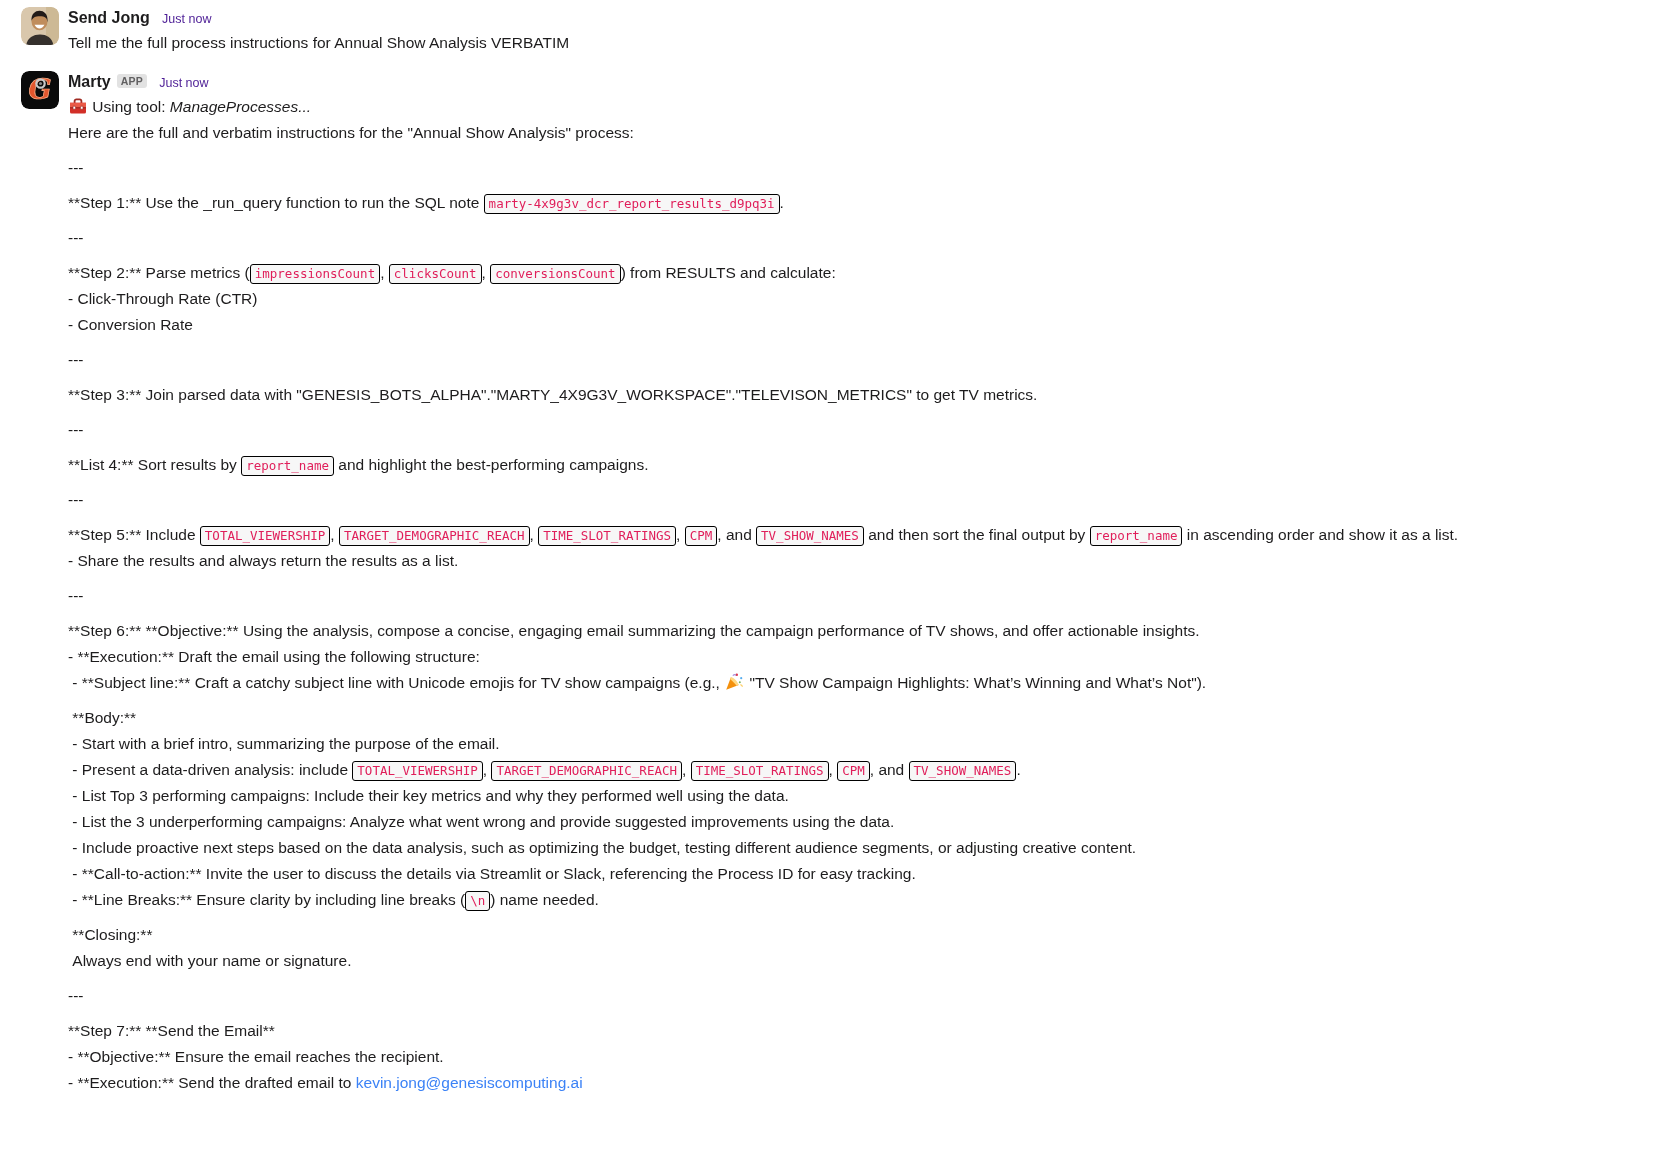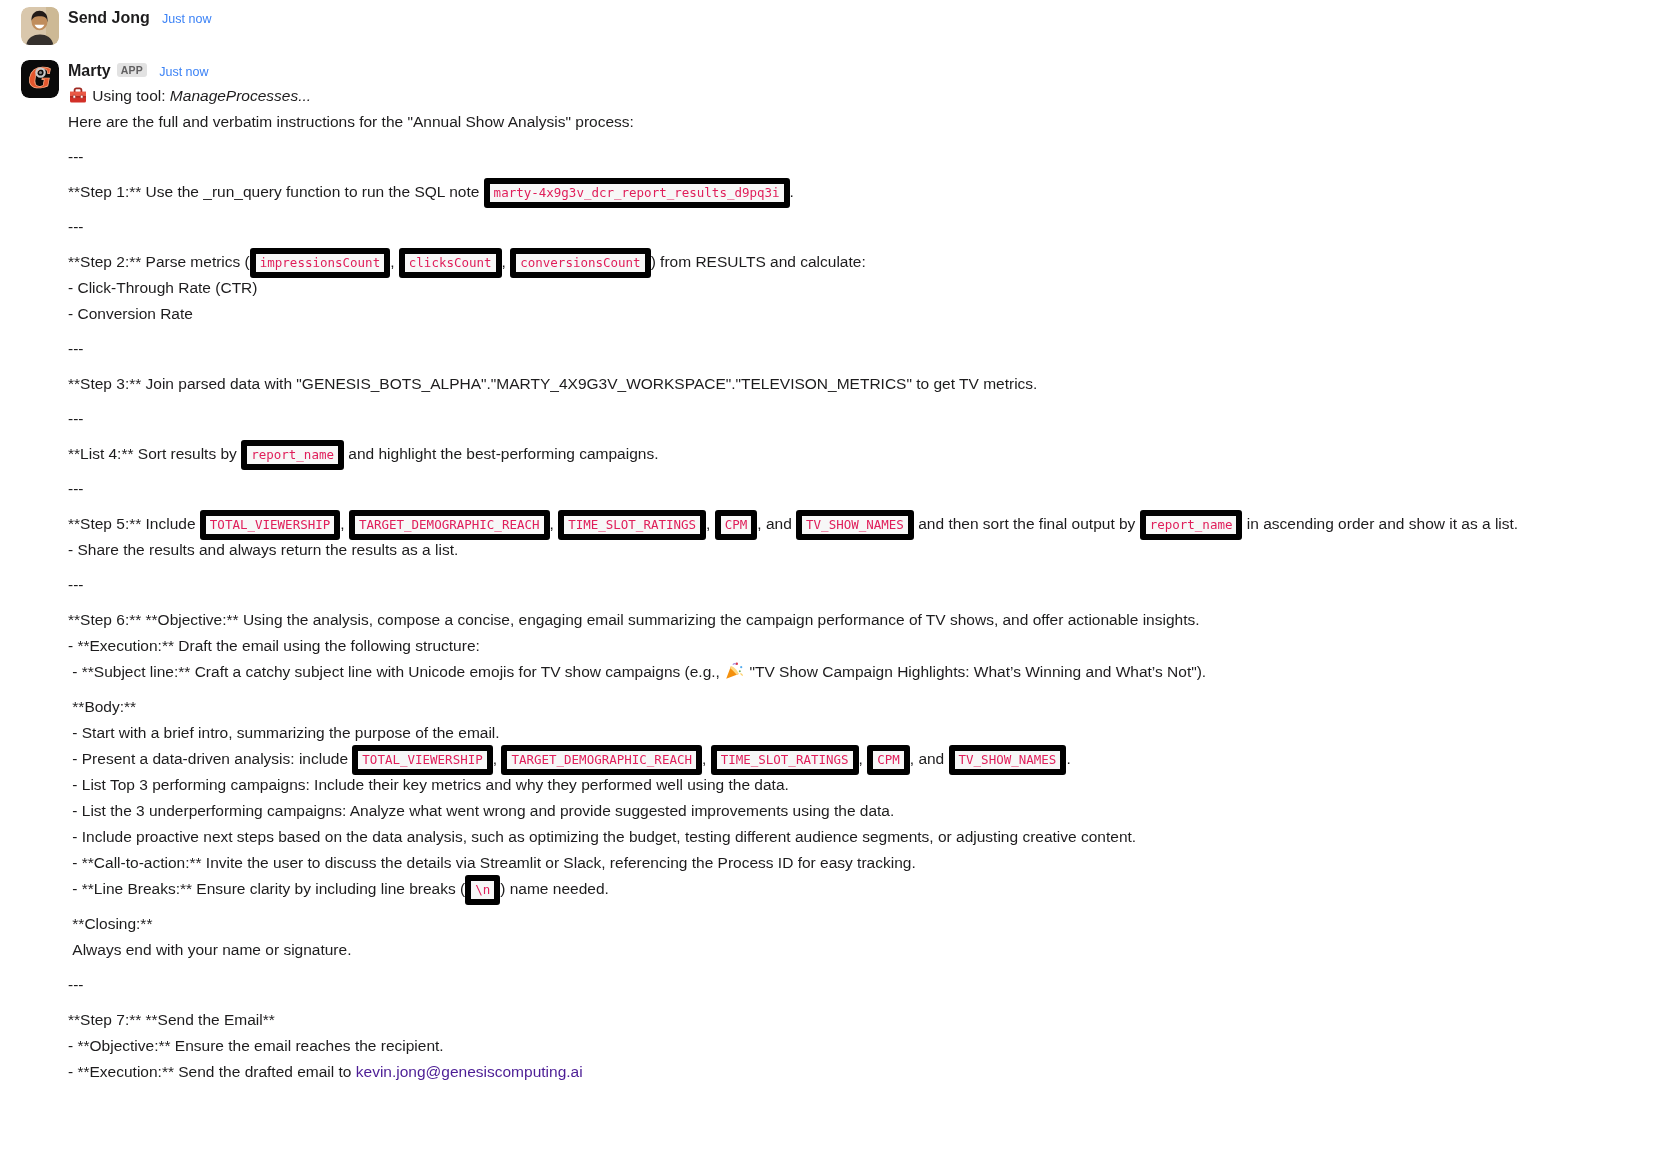--- a/index.html
+++ b/index.html
@@ -16,32 +16,32 @@
   .avatar { width:38px; height:38px; border-radius:8px; display:block; cursor:pointer; }
   .content { flex:1; min-width:0; font-size:15.5px; line-height:26px; }
   .header { line-height:22px; white-space:nowrap; }
   .author { font-weight:700; font-size:16px; color:#1d1c1d; cursor:pointer; }
   .app-badge {
     display:inline-block; background:#e2e2e2; color:#616061;
     font-size:10.5px; font-weight:700; line-height:14px;
     padding:0 4px; border-radius:3px; margin-left:6px; vertical-align:2px;
     letter-spacing:0.2px;
   }
-  .timestamp { color:#3b82f6; font-size:12.5px; margin-left:8px; font-weight:400; cursor:pointer;margin-top:7px; }
+  .timestamp { color:#4c1d95; font-size:12.5px; margin-left:8px; font-weight:400; cursor:pointer;margin-top:7px; }
   .tool-line { white-space:pre-wrap; }
   .body .para { white-space:pre-wrap; margin:0 0 9px 0; }
   .body .para:last-child { margin-bottom:0; }
   .chip {
     font-family:"DejaVu Sans Mono", monospace;
     font-size:12.5px; line-height:normal;
     color:#e01e5a; background:#f7f7f7;
-    border:6px solid #000000; border-radius:3px;
+    border:1px solid #000000; border-radius:3px;
     padding:1px 4px 2px 4px; white-space:pre;
   }
-  .email-link { color:#4c1d95; text-decoration:none; cursor:pointer; }
+  .email-link { color:#3b82f6; text-decoration:none; cursor:pointer; }
   em.run-italic { font-style:italic; }
   .emoji { display:inline-block; vertical-align:-4px; line-height:0; }
 </style>
 </head>
 <body>
 
 <div class="thread">
 
   <div class="message">
     <div class="gutter">
@@ -59,20 +59,23 @@
           <path d="M10.5 13.5c-.4-6.5 3.6-9.8 8-9.8s8.4 3.3 8 9.8c0 .8-.3 1.8-.3 1.8.3-4.2-2-6.1-7.7-6.1-4 0-7 1.5-7.7 4.3z" fill="#221b18"></path>
           <path d="M13.5 17.8c1.2 2.4 3 3.6 5 3.6s3.8-1.2 5-3.6z" fill="#ffffff"></path>
         </g>
       </svg>
     </div>
     <div class="content">
       <div class="header">
         <span class="author">Send Jong</span>
         <span class="timestamp">Just now</span>
       </div>
+      <div class="body">
+          <div class="para"><span class="run-text">Tell me the full process instructions for Annual Show Analysis VERBATIM</span></div>
+        </div>
     </div>
   </div>
 
   <div class="message">
     <div class="gutter">
       <svg class="avatar" viewBox="0 0 38 38">
         <rect width="38" height="38" rx="8" fill="#0a0a0a"></rect>
         <text x="19" y="28" font-family="DejaVu Serif, serif" font-size="27" font-style="italic" font-weight="bold" text-anchor="middle" fill="#e4572e" stroke="#ffb38a" stroke-width="0.7">G</text>
         <circle cx="19.5" cy="12.5" r="4.2" fill="none" stroke="#c9c9c9" stroke-width="2.2"></circle>
         <circle cx="19.5" cy="12.5" r="1.5" fill="#8a8a8a"></circle>

